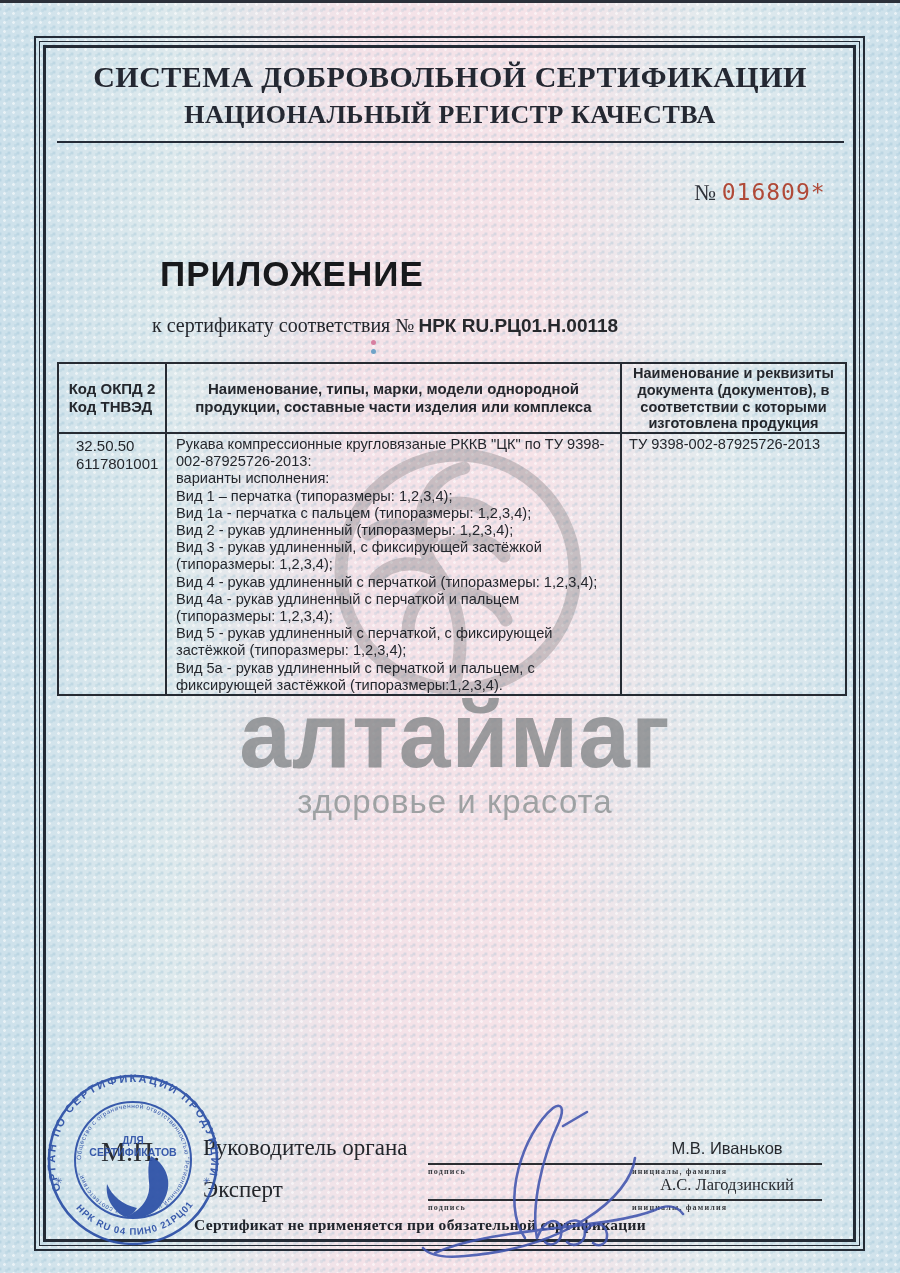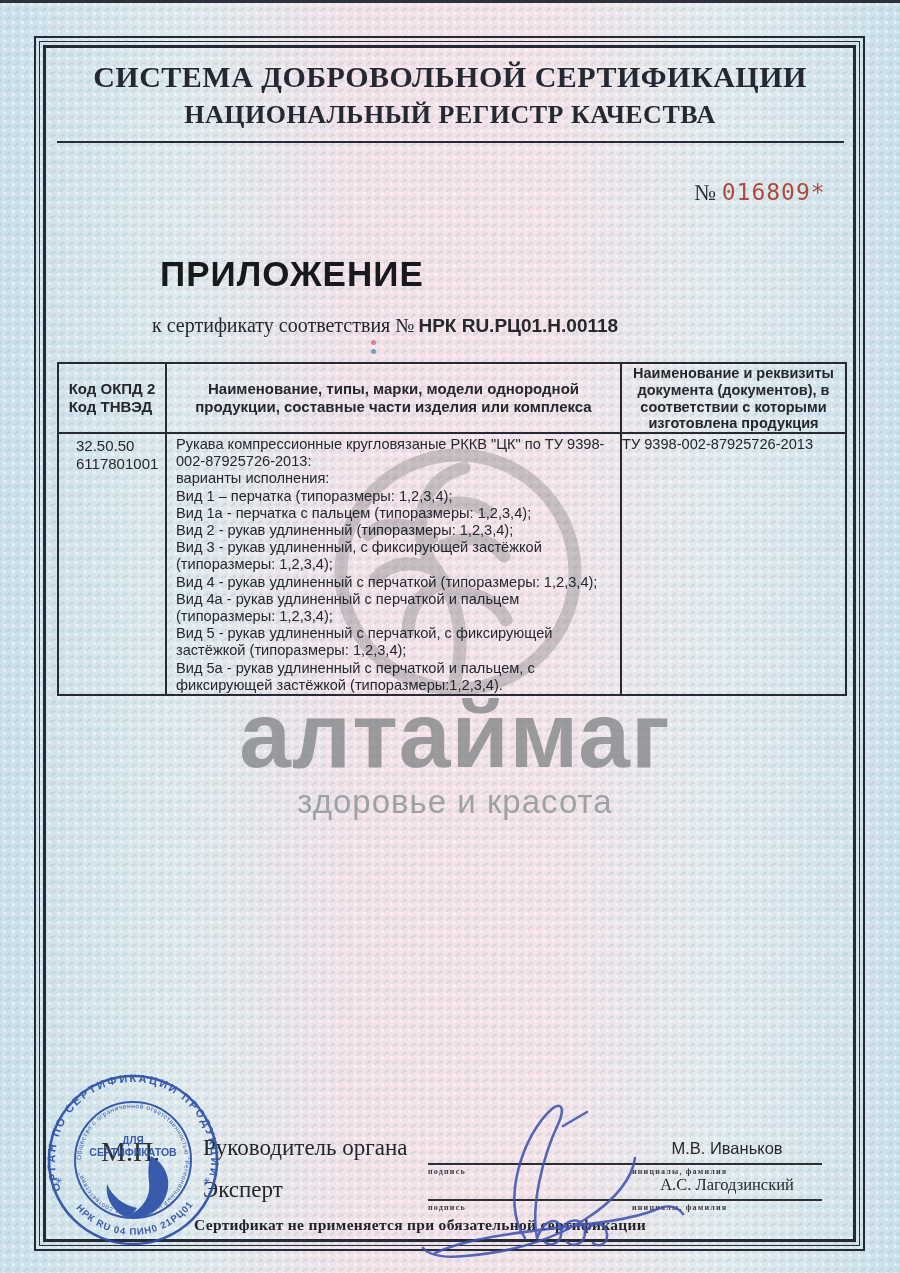--- a/index.html
+++ b/index.html
@@ -39,21 +39,21 @@
   .tbl .c{border-right:2px solid #262b33;overflow:hidden;}
   .tbl .c.last{border-right:none;}
   .tbl .h{border-bottom:2px solid #262b33;font-weight:bold;}
   .h1{display:flex;align-items:center;justify-content:center;text-align:left;
     font-size:15px;line-height:18px;white-space:pre-line;}
   .h2{display:flex;align-items:center;justify-content:center;text-align:center;
     font-size:15px;line-height:18px;padding:0 14px;}
   .h3{text-align:center;font-size:14.5px;line-height:16.8px;padding:1px 4px 0 4px;}
   .b1{padding:3px 4px 0 17px;font-size:15px;line-height:18px;white-space:pre-line;}
   .b2{padding:2px 6px 4px 9px;font-size:14.6px;line-height:17.2px;white-space:pre-line;}
-  .b3{padding:2px 4px 0 0;font-size:14.6px;line-height:17px;}
+  .b3{padding:2px 4px 0 7px;font-size:14.6px;line-height:17px;}
   
   .wm-globe{left:328px;top:442px;z-index:1;opacity:.32;}
   .wm-brand{left:105px;top:682px;width:700px;text-align:center;font-family:"Liberation Sans",sans-serif;
     font-weight:bold;font-size:93px;color:#85888a;opacity:.8;letter-spacing:1px;z-index:1;}
   .wm-tag{left:155px;top:783px;width:600px;text-align:center;font-family:"Liberation Sans",sans-serif;
     font-size:33px;color:#969b9c;opacity:.9;letter-spacing:1px;z-index:1;}
   
   .mp{left:101px;top:1136px;font-size:28px;color:#2a2d33;z-index:2;}
   .role1{left:203px;top:1135px;font-size:23px;color:#23262b;z-index:2;}
   .role2{left:203px;top:1177px;font-size:23px;color:#23262b;z-index:2;}

